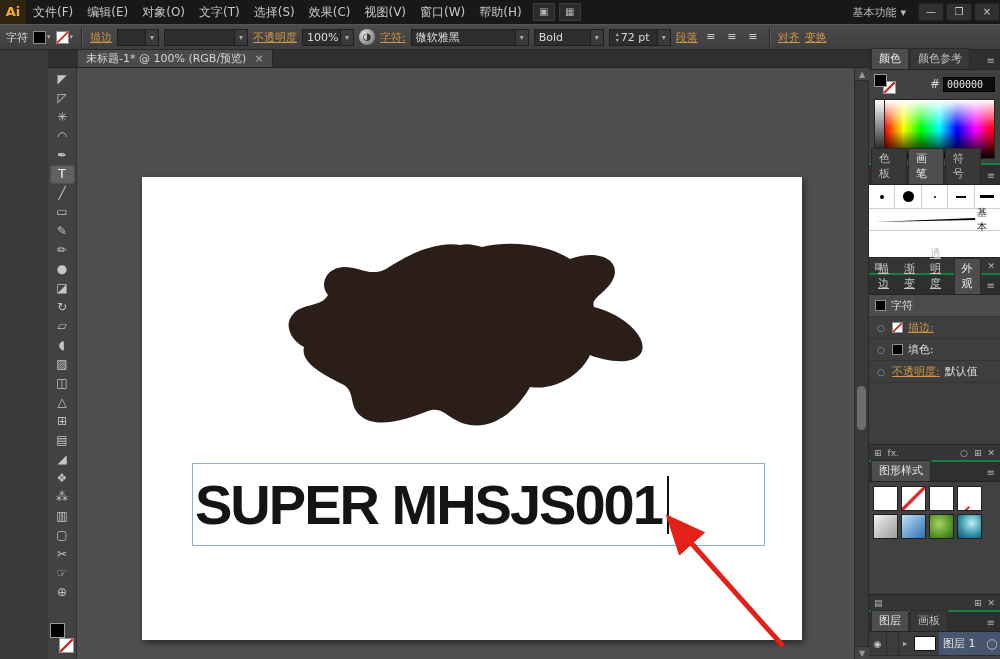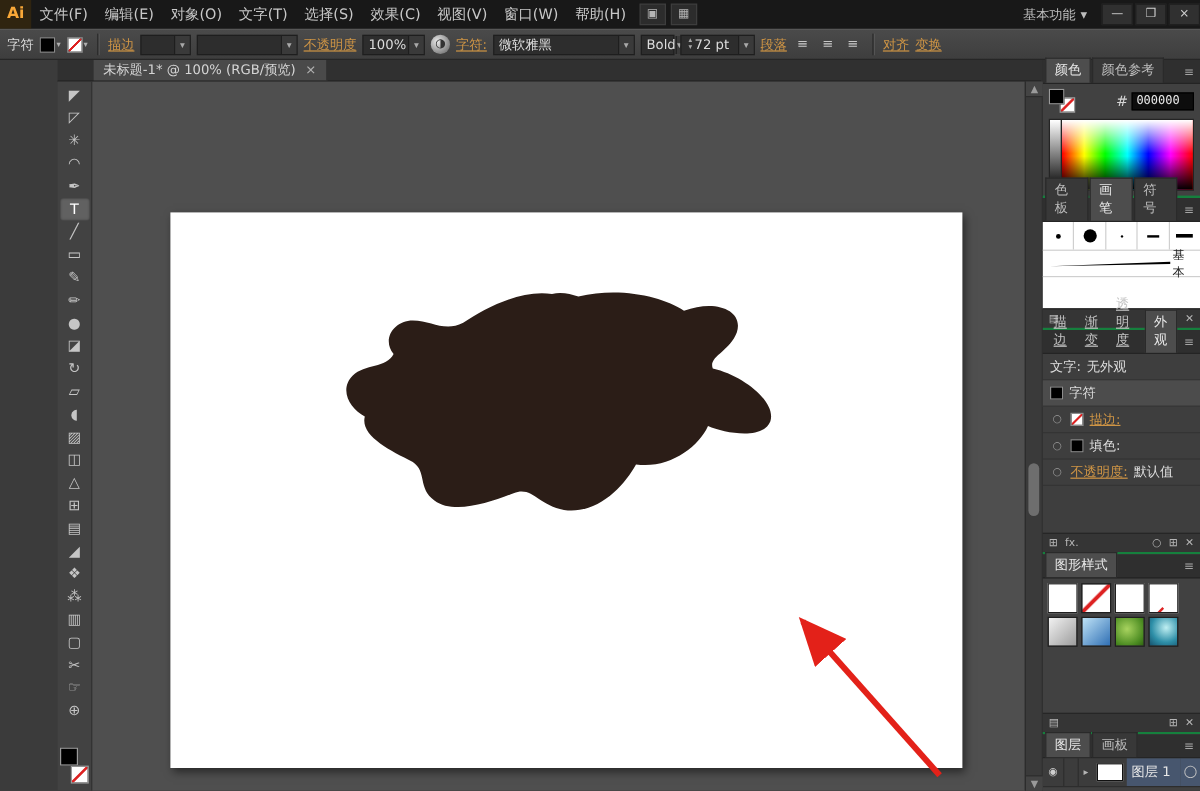--- a/index.html
+++ b/index.html
@@ -211,21 +211,21 @@
     <div class="combo" style="width:52px;">
       <span>100%</span>
       <span class="arr">▾</span>
     </div>
     <span class="round-ico">◑</span>
     <span class="lnk">字符:</span>
     <div class="combo" style="width:118px;">
       <span>微软雅黑</span>
       <span class="arr">▾</span>
     </div>
-    <div class="combo" style="width:28px;">
+    <div class="combo" style="width:70px;">
       <span>Bold</span>
       <span class="arr">▾</span>
     </div>
     <div class="combo" style="width:62px;">
       <span class="spin">
         <span>▴</span>
         <span>▾</span>
       </span>
       <span>72 pt</span>
       <span class="arr">▾</span>
@@ -302,20 +302,24 @@
                 C 266 242, 236 252, 220 240
                 C 206 230, 214 216, 202 208
                 C 182 198, 158 186, 162 170
                 C 150 164, 140 148, 152 136
                 C 162 126, 180 130, 186 118
                 C 176 106, 186 90, 202 90
                 C 218 90, 228 100, 244 92
                 C 262 80, 292 64, 318 68
                 C 326 66, 333 68, 340 70 Z"></path>
             </svg>
+            <div class="textframe">
+              <span class="canvas-text">SUPER MHSJS001</span>
+              <span class="caret"></span>
+            </div>
           </div>
           <svg class="anno-svg" width="776" height="591" viewBox="0 0 776 591">
             <defs>
               <marker id="ah" markerWidth="9" markerHeight="7" refX="7" refY="3.5" orient="auto">
                 <path d="M0,0 L8,3.5 L0,7 Z" fill="#e32119"></path>
               </marker>
             </defs>
             <line x1="706" y1="578" x2="592" y2="450" stroke="#e32119" stroke-width="5" marker-end="url(#ah)"></line>
           </svg>
         </div>
@@ -397,24 +401,20 @@
 
       <div class="panel" style="flex:0 0 187px;">
         <div class="ptabs">
           <span class="ptab linkish">描边</span>
           <span class="ptab linkish">渐变</span>
           <span class="ptab linkish">透明度</span>
           <span class="ptab active">外观</span>
           <span class="pmenu">≡</span>
         </div>
         <div class="ap-body">
-          <div class="ap-row">
-            <span>文字:</span>
-            <span>无外观</span>
-          </div>
           <div class="ap-row selected">
             <span class="ap-sw black"></span>
             <span>字符</span>
           </div>
           <div class="ap-row">
             <span class="vis">○</span>
             <span class="ap-sw none"></span>
             <span class="lnk">描边:</span>
           </div>
           <div class="ap-row">

